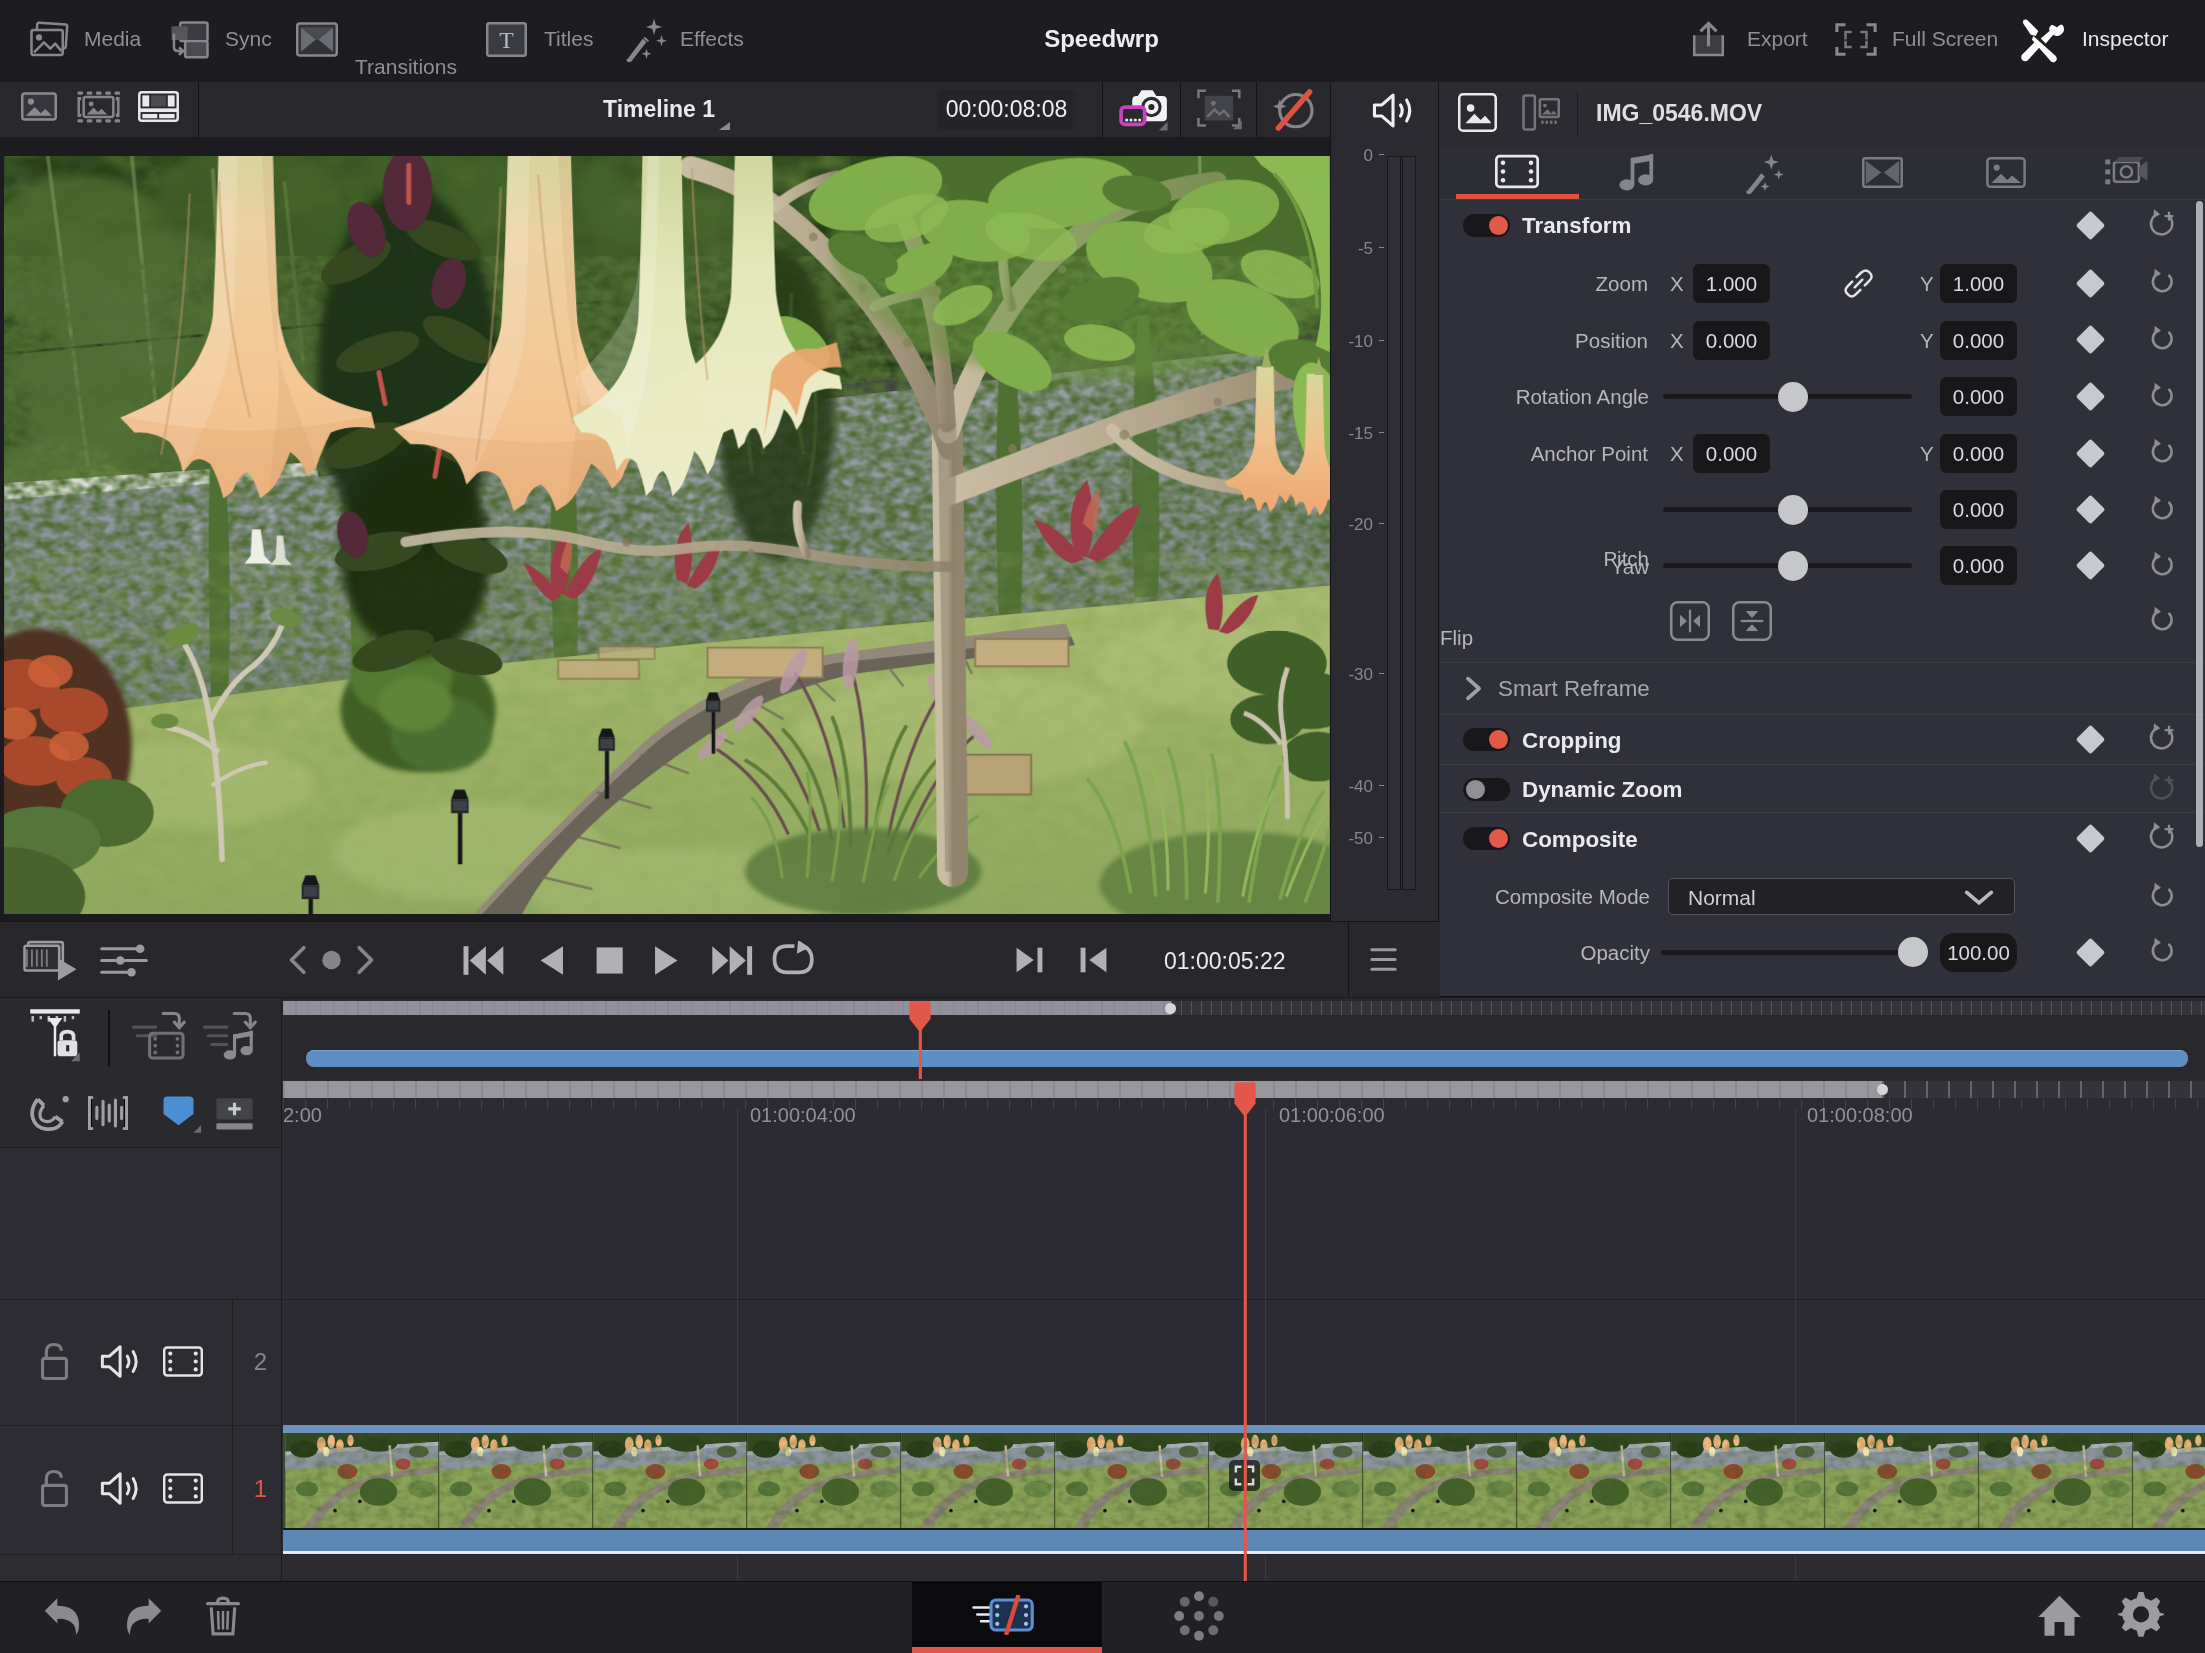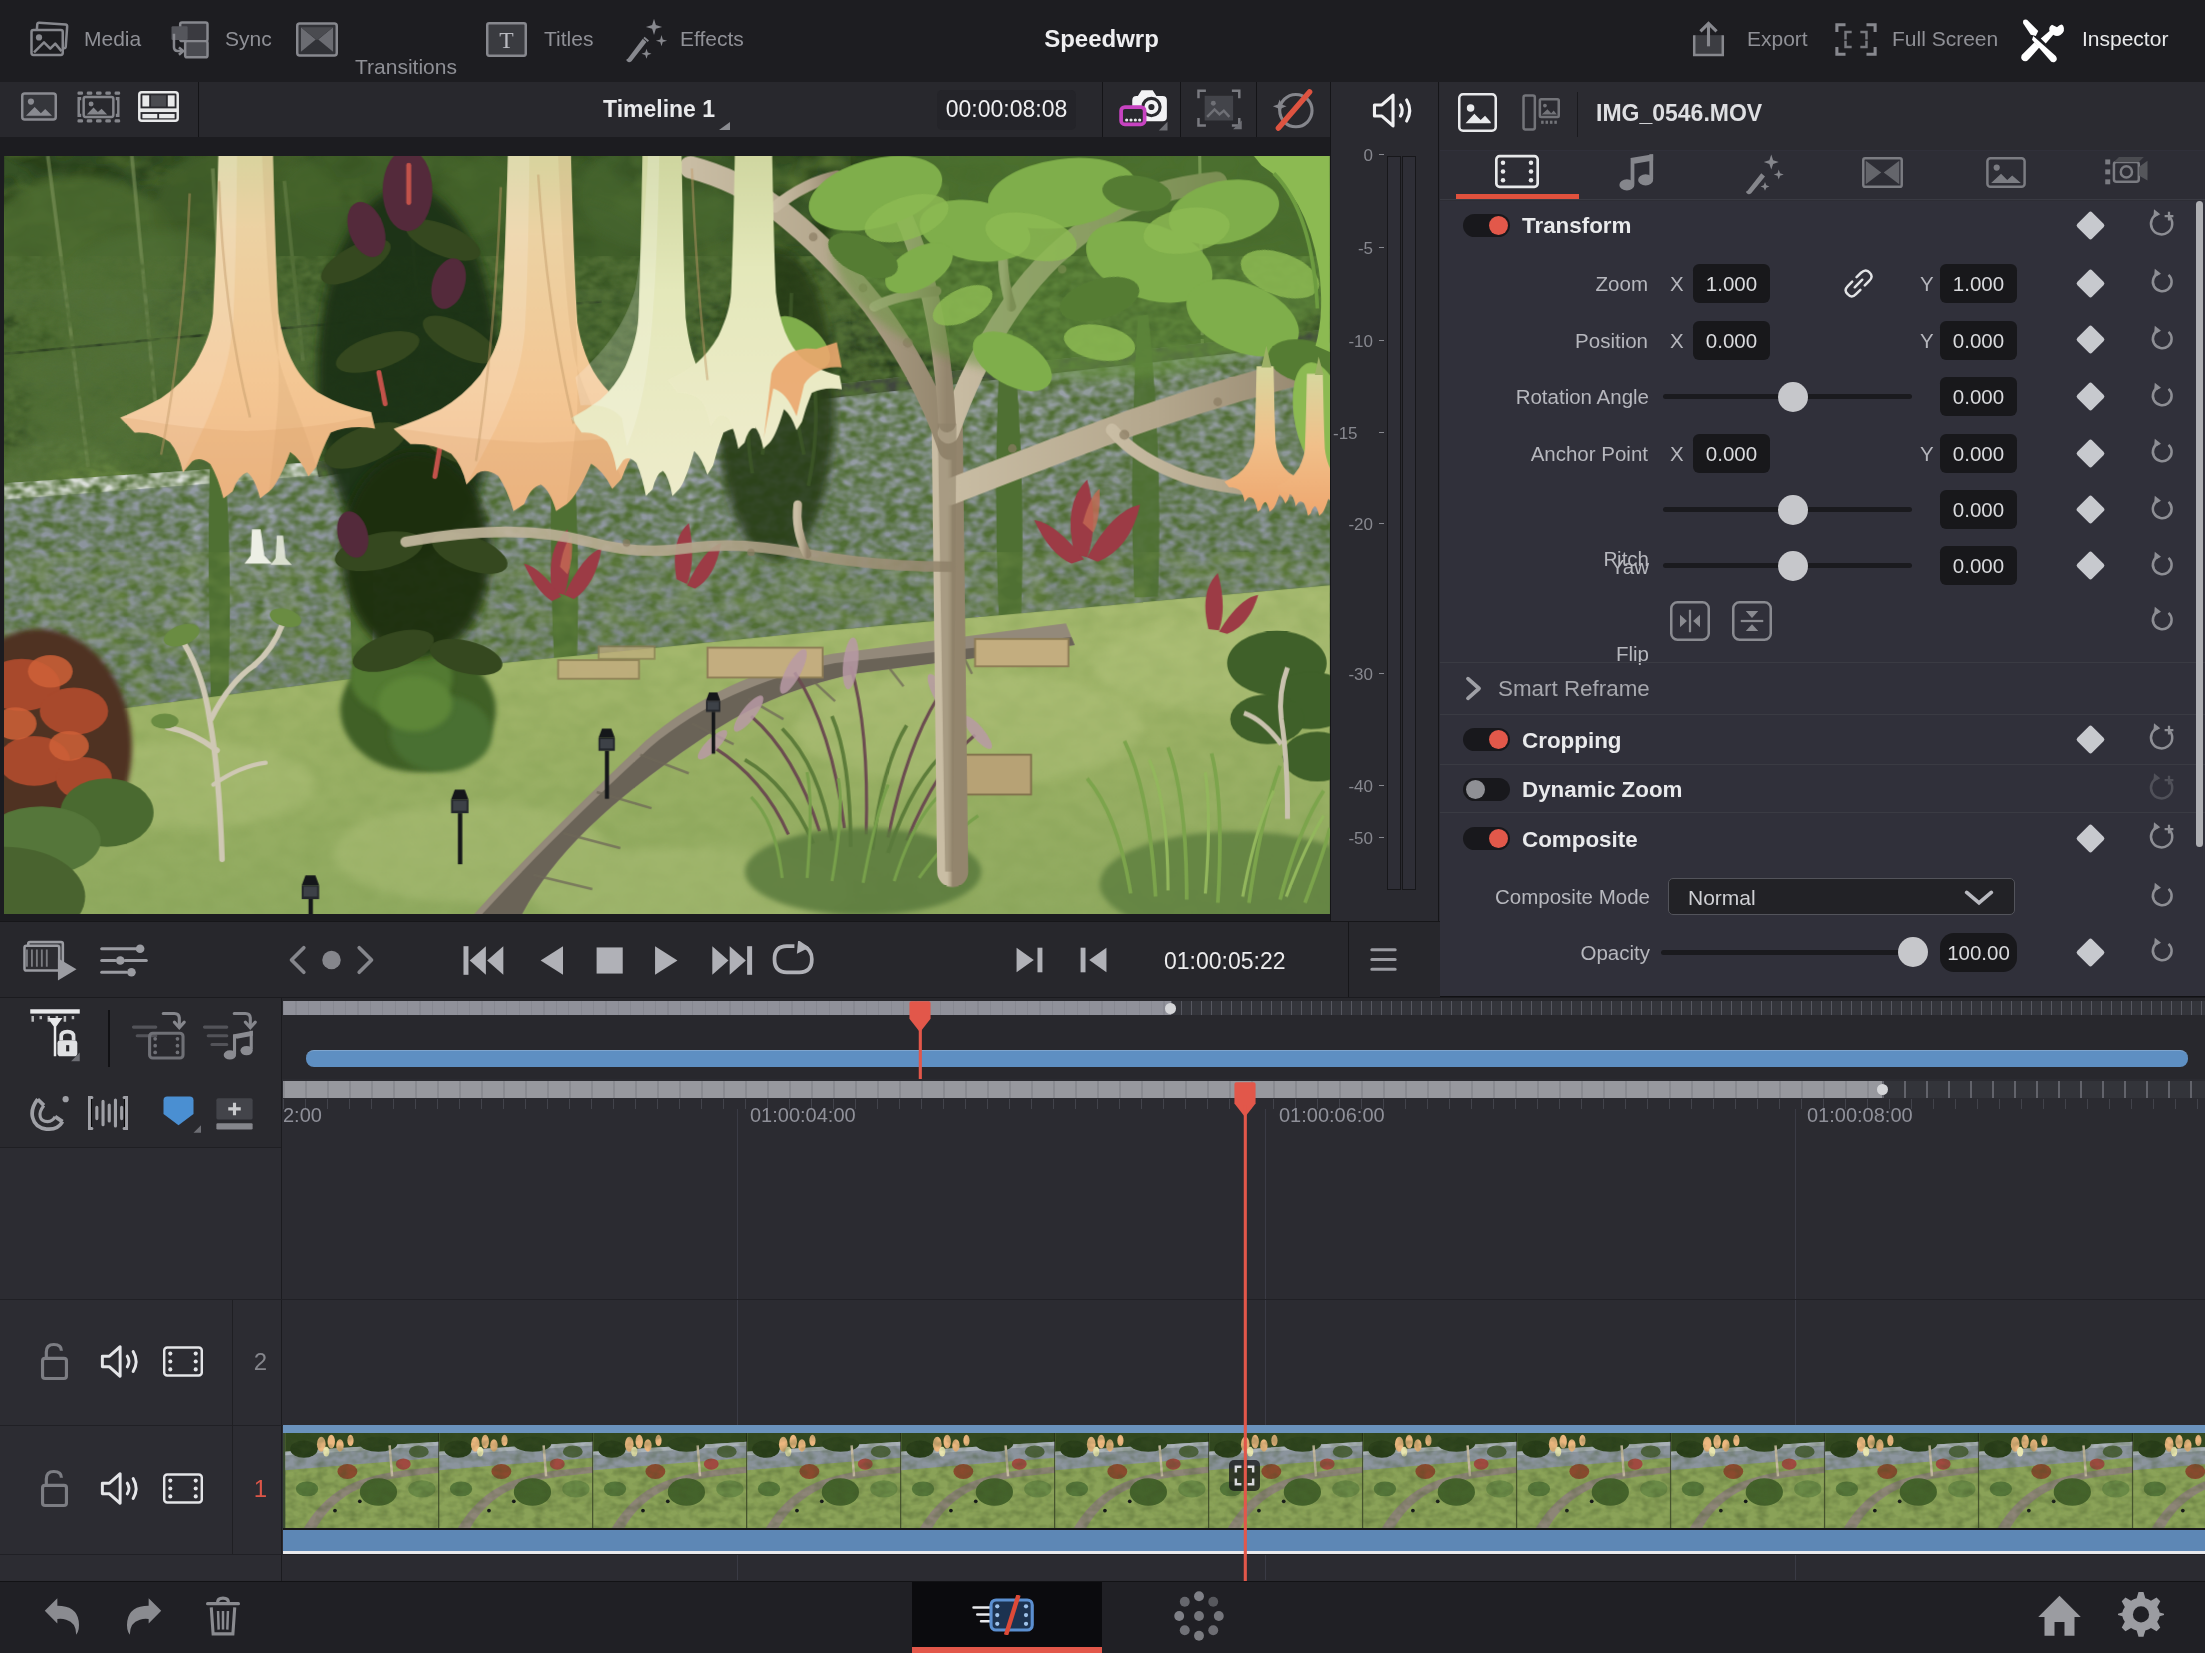--- a/index.html
+++ b/index.html
@@ -191,21 +191,21 @@
     <path d="M4 22 L16 22 L34 6 L34 56 L16 40 L4 40 Z" fill="none" stroke="#f0f0f2" stroke-width="5" stroke-linejoin="round"></path>
     <path d="M46 22 Q52 31 46 40" fill="none" stroke="#f0f0f2" stroke-width="5" stroke-linecap="round"></path>
     <path d="M56 14 Q66 31 56 48" fill="none" stroke="#f0f0f2" stroke-width="5" stroke-linecap="round"></path>
   </svg>
 </div>
 <div id="meter">
 
   <div class="abs" style="left:1333px;top:146px;width:40px;text-align:right;color:#87888f;font-size:17px;">0</div>
   <div class="abs" style="left:1333px;top:239px;width:40px;text-align:right;color:#87888f;font-size:17px;">-5</div>
   <div class="abs" style="left:1333px;top:332px;width:40px;text-align:right;color:#87888f;font-size:17px;">-10</div>
-  <div class="abs" style="left:1333px;top:424px;width:40px;color:#87888f;font-size:17px;">-15</div>
+  <div class="abs" style="left:1333px;top:424px;width:40px;text-align:right;color:#87888f;font-size:17px;">-15</div>
   <div class="abs" style="left:1333px;top:515px;width:40px;text-align:right;color:#87888f;font-size:17px;">-20</div>
   <div class="abs" style="left:1333px;top:665px;width:40px;text-align:right;color:#87888f;font-size:17px;">-30</div>
   <div class="abs" style="left:1333px;top:777px;width:40px;text-align:right;color:#87888f;font-size:17px;">-40</div>
   <div class="abs" style="left:1333px;top:829px;width:40px;text-align:right;color:#87888f;font-size:17px;">-50</div>
   <div class="abs" style="left:1379px;top:154px;width:5px;height:1.2px;background:#87888f;"></div>
   <div class="abs" style="left:1379px;top:247px;width:5px;height:1.2px;background:#87888f;"></div>
   <div class="abs" style="left:1379px;top:340px;width:5px;height:1.2px;background:#87888f;"></div>
   <div class="abs" style="left:1379px;top:432px;width:5px;height:1.2px;background:#87888f;"></div>
   <div class="abs" style="left:1379px;top:523px;width:5px;height:1.2px;background:#87888f;"></div>
   <div class="abs" style="left:1379px;top:673px;width:5px;height:1.2px;background:#87888f;"></div>
@@ -368,21 +368,21 @@
   <div class="abs row-lbl" style="left:1440px;top:555px;width:209px;text-align:right;">Yaw</div>
   <div class="abs" style="left:1663px;top:563px;width:249px;height:5px;background:#1a1a1e;border-radius:2.5px;"></div>
   <div class="abs" style="left:1778px;top:551px;width:30px;height:30px;background:#c6c7cb;border-radius:50%;"></div>
   <div class="vbox" style="left:1940px;top:546px;">0.000</div>
   <div class="diamond" style="left:2080px;top:555px;"></div>
   <svg class="abs" style="left:2146px;top:551px;" width="30" height="30" viewBox="0 0 48 48">
     <path d="M36 11 A15 15 0 1 1 21 8" fill="none" stroke="#8d8e94" stroke-width="4"></path>
     <path d="M14 1 L24 9 L13 15 Z" fill="#8d8e94"></path>
   </svg>
 
-  <div class="abs row-lbl" style="left:1440px;top:642px;width:209px;text-align:right;">Flip</div>
+  <div class="abs row-lbl" style="left:1440px;top:626px;width:209px;text-align:left;">Flip</div>
   <svg class="abs" style="left:1670px;top:601px;" width="40" height="40" viewBox="0 0 64 64">
     <rect x="2" y="2" width="60" height="60" rx="10" fill="none" stroke="#8a8b91" stroke-width="4"></rect>
     <path d="M32 14 L32 50" stroke="#8a8b91" stroke-width="3.6"></path>
     <path d="M16 22 L27 32 L16 42 Z" fill="#8a8b91"></path>
     <path d="M48 22 L37 32 L48 42 Z" fill="#8a8b91"></path>
   </svg>
   <svg class="abs" style="left:1732px;top:601px;" width="40" height="40" viewBox="0 0 64 64">
     <rect x="2" y="2" width="60" height="60" rx="10" fill="none" stroke="#8a8b91" stroke-width="4"></rect>
     <path d="M14 32 L50 32" stroke="#8a8b91" stroke-width="3.6"></path>
     <path d="M22 16 L32 27 L42 16 Z" fill="#8a8b91"></path>

